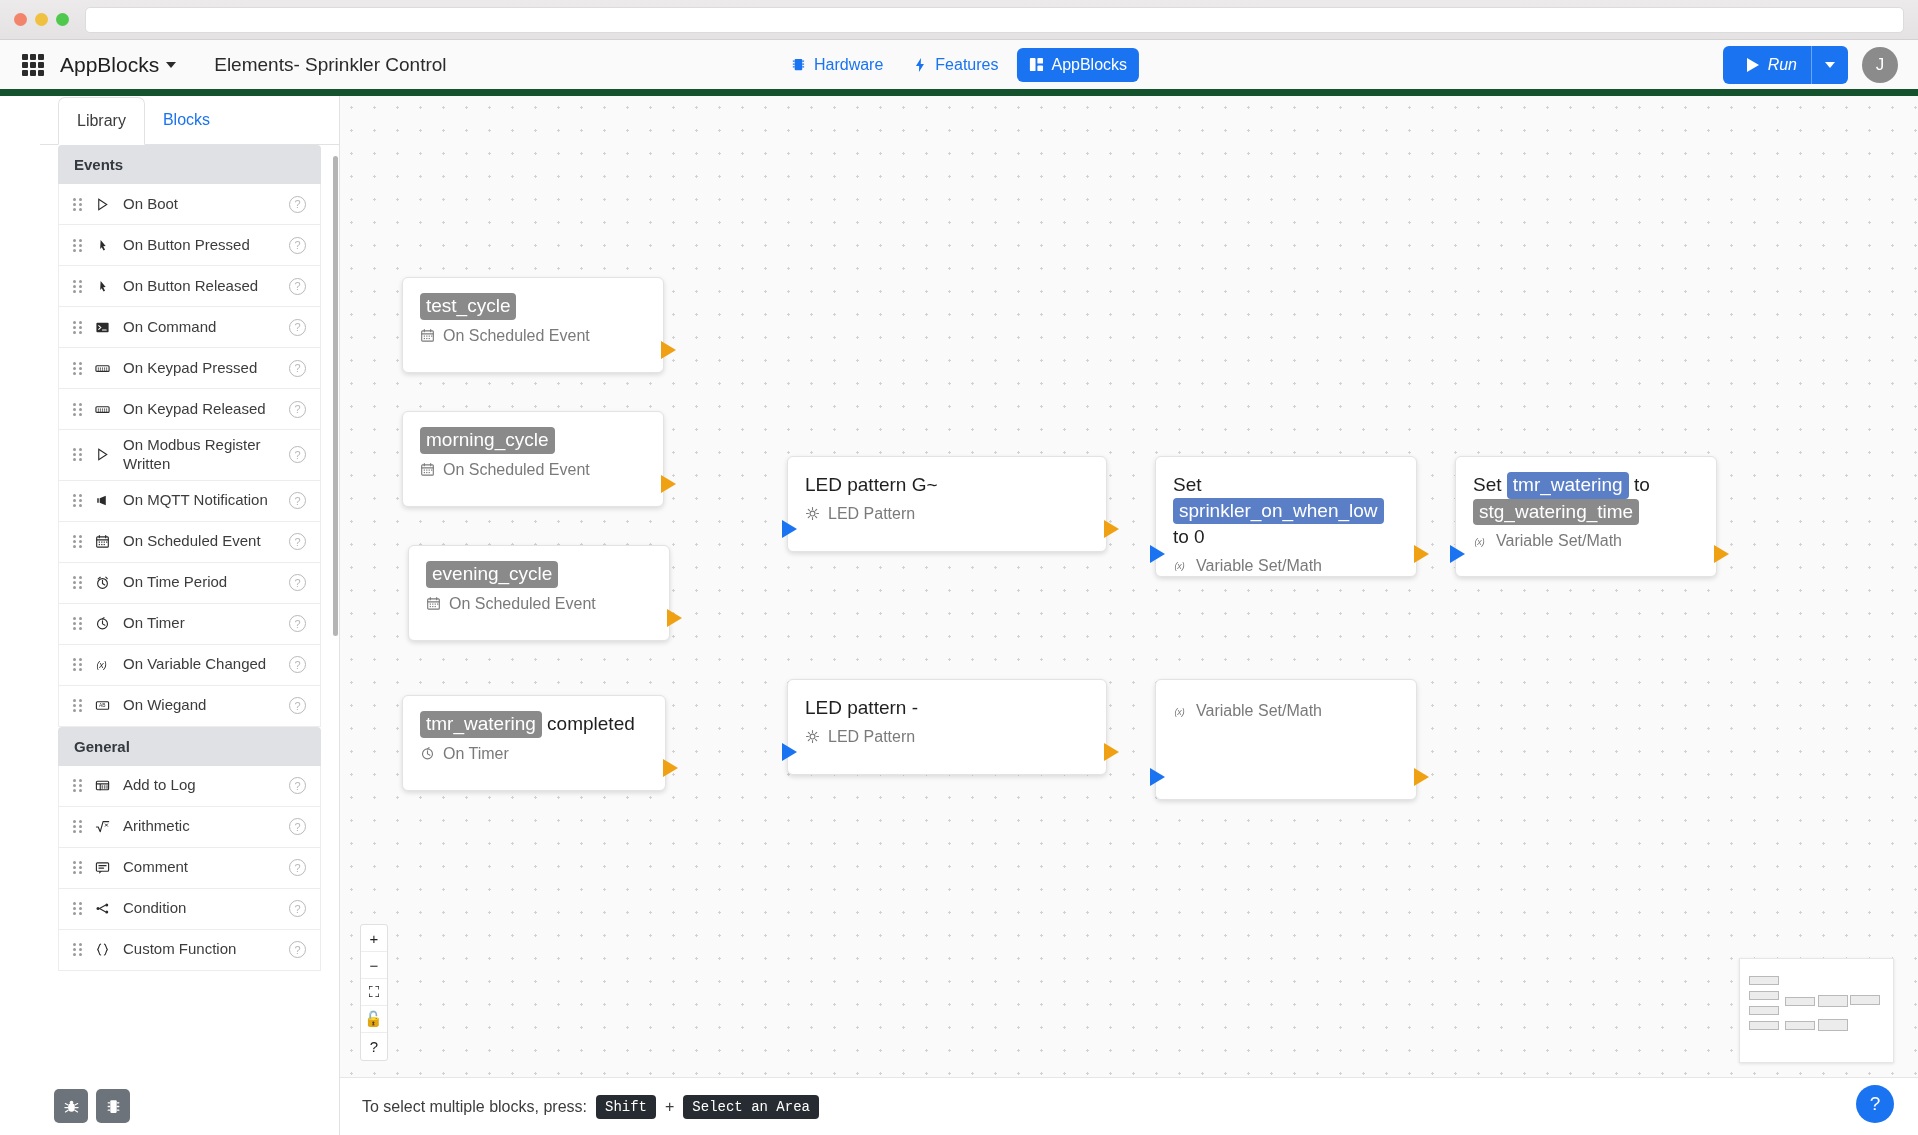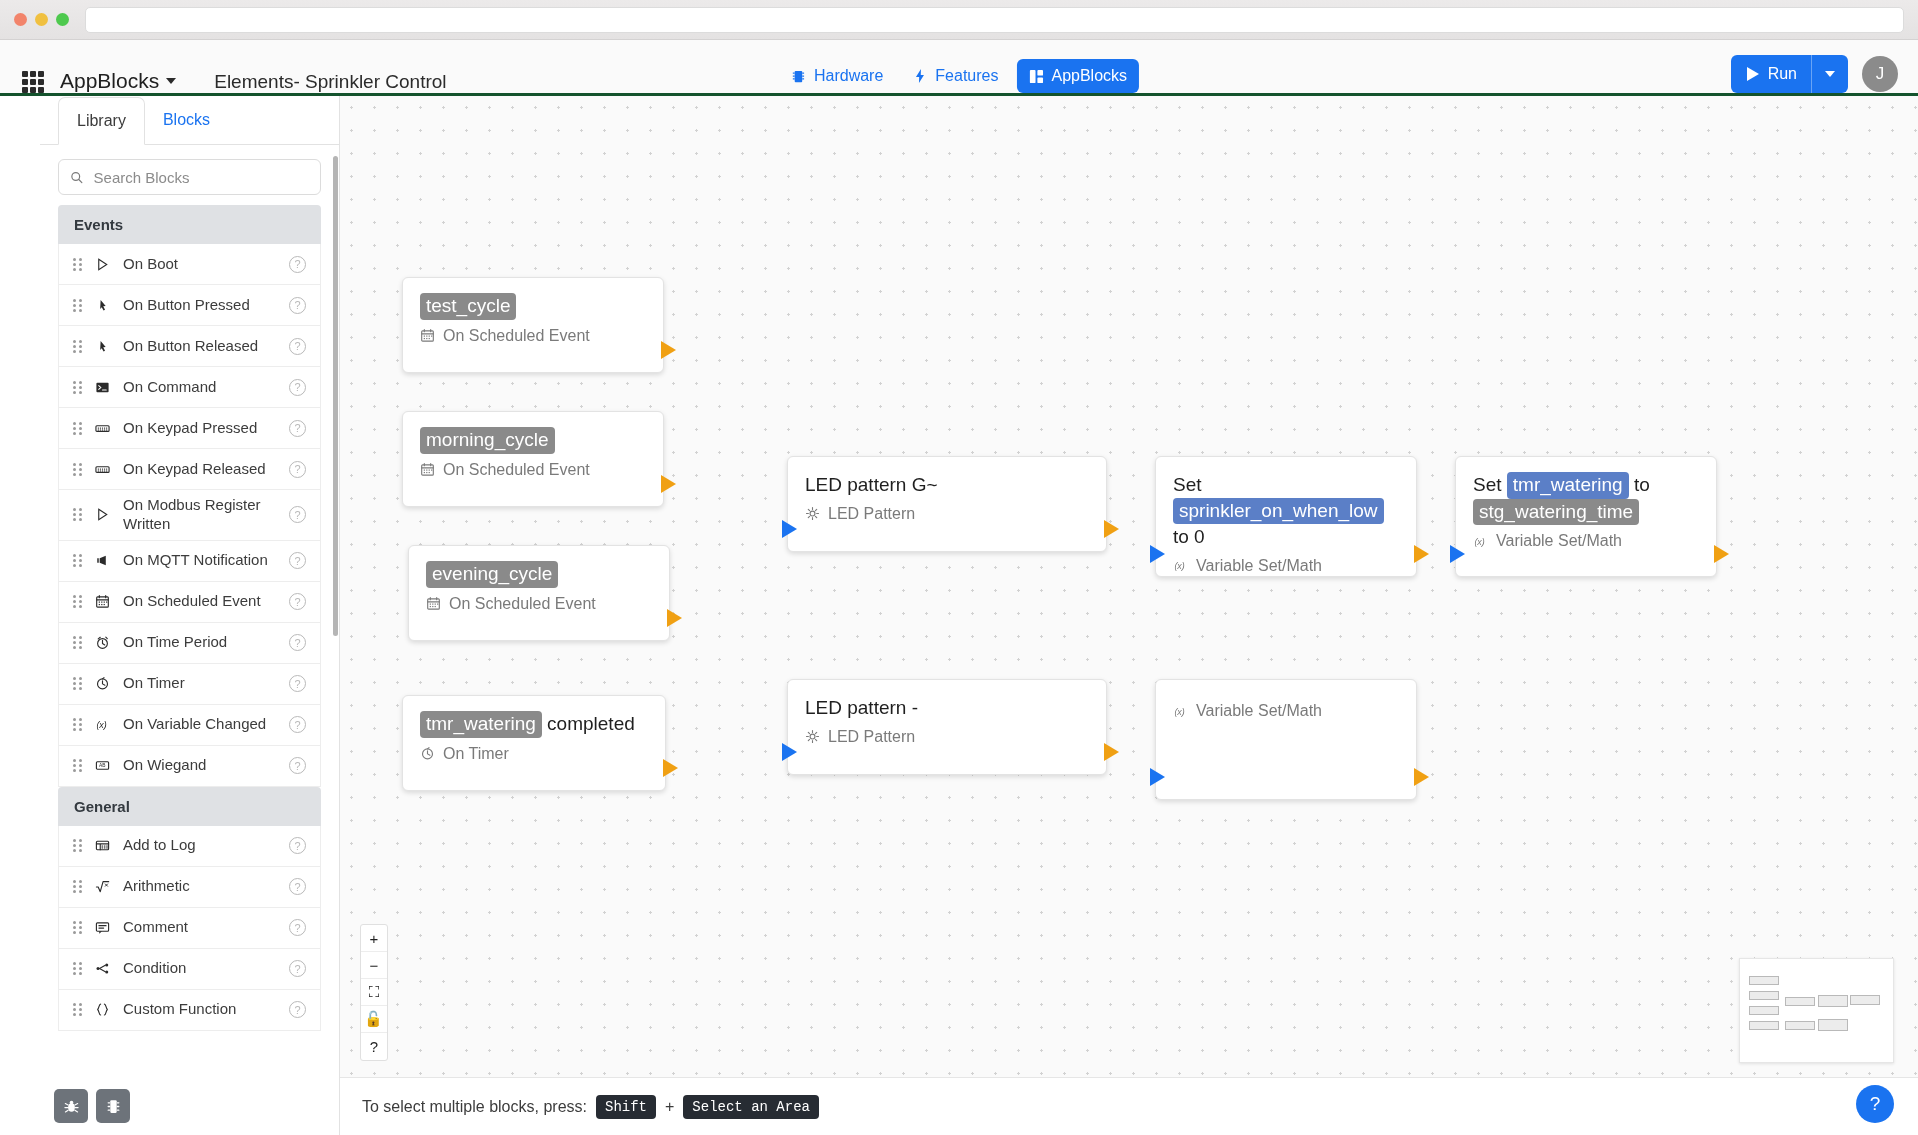--- a/index.html
+++ b/index.html
@@ -23,22 +23,22 @@
   .dot.yellow { background: #f0c040; }
   .dot.green { background: #4ec94e; }
   .urlbar {
     flex: 1; height: 26px; background: #fff;
     border: 1px solid #dcdcdc; border-radius: 5px;
   }
 
   
   .header {
     height: 56px; flex: 0 0 56px; background: #fafafa;
-    border-bottom: 3px solid #14532d;
-    display: flex; align-items: flex-end; padding: 0 22px; position: relative;
+    border-bottom: 7px solid #14532d;
+    display: flex; align-items: center; padding: 0 22px; position: relative;
   }
   .grid-icon {
     width: 22px; height: 22px; display: grid;
     grid-template-columns: repeat(3, 1fr); grid-template-rows: repeat(3, 1fr);
     gap: 2px; margin-right: 16px;
   }
   .grid-icon i { background: #2b2b2b; border-radius: 1px; display: block; }
   .brand { font-size: 21px; color: #202020; display: flex; align-items: center; gap: 7px; }
   .caret-down {
     width: 0; height: 0; border-left: 5px solid transparent;
@@ -55,21 +55,21 @@
     cursor: pointer; white-space: nowrap;
   }
   .navtab.active { background: #1a73f0; color: #fff; }
   .right-actions {
     position: absolute; right: 20px; display: flex; align-items: center; gap: 14px;
   }
   .run-btn {
     display: flex; align-items: center; background: #1a73f0; color: #fff;
     border-radius: 6px; height: 38px; font-size: 16px; cursor: pointer; overflow: hidden;
   }
-  .run-main { display: flex; align-items: center; gap: 9px; padding: 0 14px 0 16px; }
+  .run-main { display: flex; align-items: center; gap: 9px; padding: 0 14px 0 24px; font-style: italic; }
   .run-sep { width: 1px; align-self: stretch; background: rgba(255,255,255,.35); }
   .run-caret { padding: 0 13px; display: flex; align-items: center; }
   .tri-right-white {
     width: 0; height: 0; border-top: 7px solid transparent;
     border-bottom: 7px solid transparent; border-left: 12px solid #fff;
   }
   .caret-white {
     width: 0; height: 0; border-left: 5px solid transparent;
     border-right: 5px solid transparent; border-top: 6px solid #fff;
   }
@@ -282,29 +282,20 @@
     </div>
   </div>
 
   <div class="body">
 
     <div class="sidebar">
       <div class="side-tabs">
         <div class="side-tab active">Library</div>
         <div class="side-tab">Blocks</div>
       </div>
-      <div class="search-wrap">
-        <div class="search-box">
-          <svg width="15" height="15" viewBox="0 0 16 16">
-            <circle cx="6.8" cy="6.8" r="4.6" fill="none" stroke="#7a7a7a" stroke-width="1.4"></circle>
-            <path d="M10.4 10.4 14 14" stroke="#7a7a7a" stroke-width="1.4" stroke-linecap="round"></path>
-          </svg>
-          <input type="text" placeholder="Search Blocks" style="">
-        </div>
-      </div>
       <div class="blocklist" id="blocklist">
           <div class="group-head">Events</div>
           <div class="block-row">
             <span class="grip">
               <i></i>
               <i></i>
               <i></i>
               <i></i>
               <i></i>
               <i></i>

